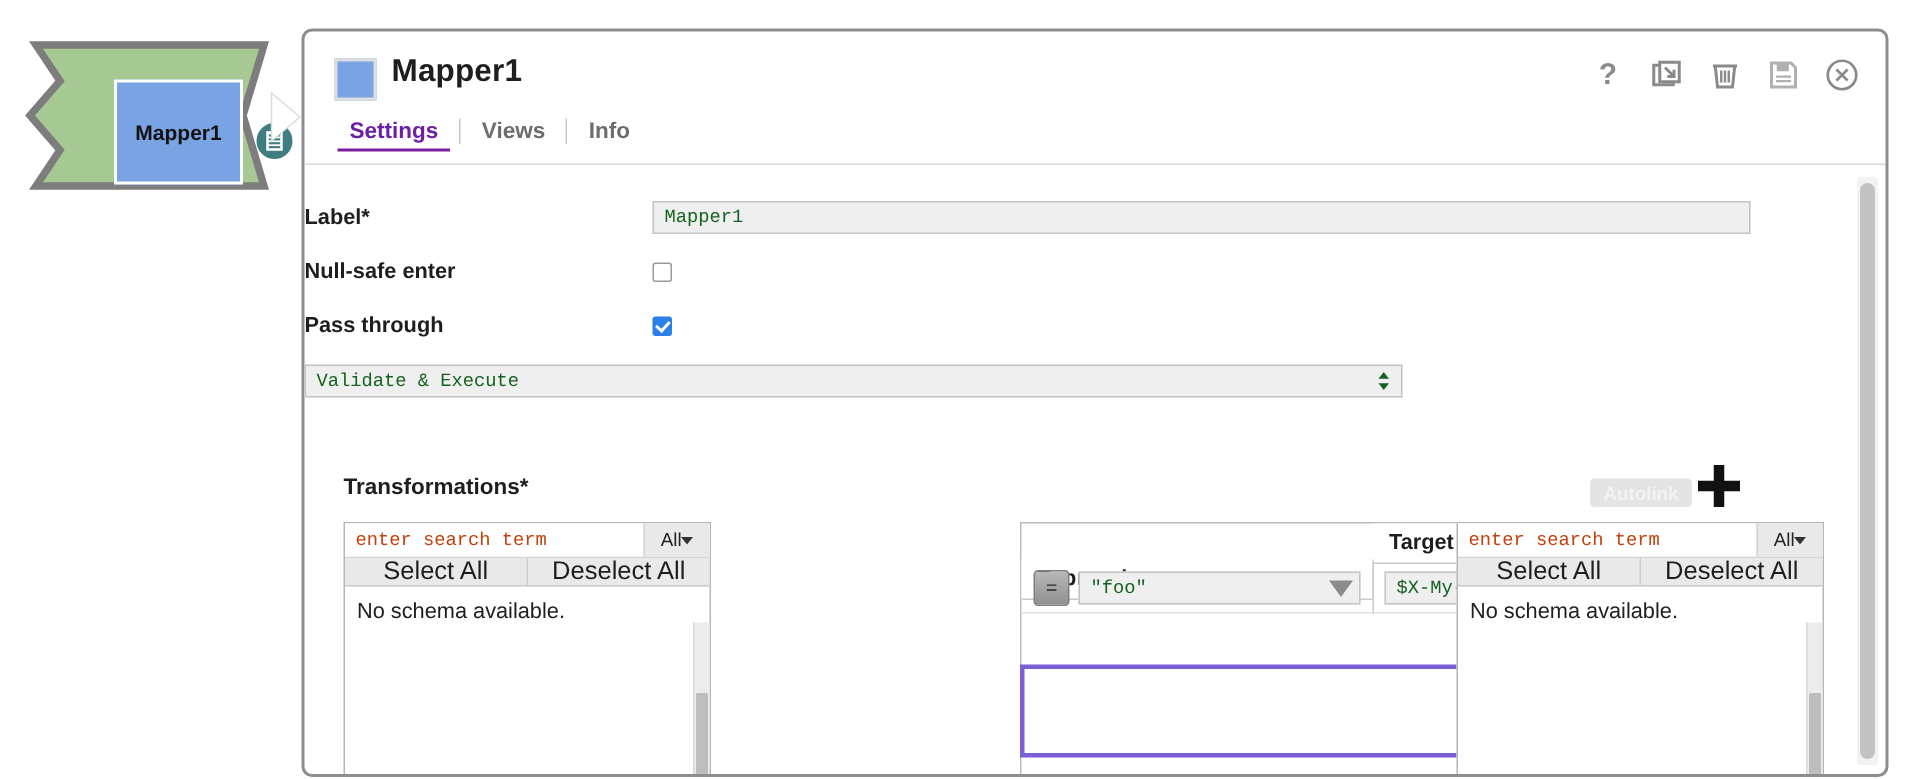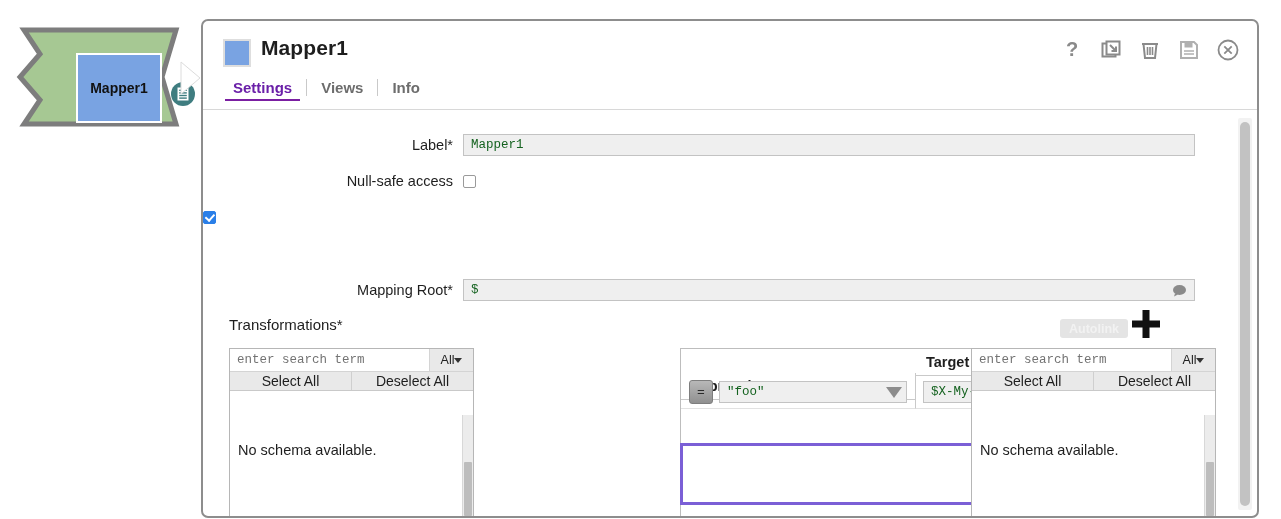--- a/index.html
+++ b/index.html
@@ -60,22 +60,22 @@
   .tab.active:after{
     content:"";position:absolute;left:6px;right:6px;bottom:0;height:2.5px;background:#7b1fa2;
   }
   .tab-sep{width:1px;height:17px;background:#c9c9c9;margin-bottom:6px;}
   #tabs-rule{position:absolute;left:0;right:0;top:88px;height:1px;background:#d8d8d8;}
 
   
   #dialog-body{position:absolute;left:0;top:89px;right:0;bottom:0;}
   .form-row{position:absolute;left:0;right:0;height:26px;display:flex;align-items:center;}
   .form-label{
-    width:260px;text-align:right;padding-right:10px;
-    font-size:14.5px;font-weight:normal;color:#1e1e1e;box-sizing:border-box;
+    width:232px;padding-right:10px;
+    font-size:14.5px;font-weight:bold;color:#1e1e1e;box-sizing:border-box;
   }
   .field{
     background:#efefef;border:1px solid #c3c3c3;height:22px;box-sizing:border-box;
     display:flex;align-items:center;padding:0 7px;
     font-family:"Liberation Mono", monospace;font-size:12.5px;color:#14621f;
   }
   .field.wide{width:732px;}
   .field .spacer{flex:1;}
   .chk{
     width:13px;height:13px;box-sizing:border-box;border:1px solid #9a9a9a;
@@ -85,21 +85,21 @@
     background:#2a7fe8;border-color:#2a7fe8;
     display:flex;align-items:center;justify-content:center;
   }
   .chk.on:after{
     content:"";width:3.5px;height:7px;border:solid #fff;border-width:0 2px 2px 0;
     transform:rotate(42deg);margin-top:-1.5px;
   }
 
   
   #transformations-title{
-    position:absolute;left:26px;top:206px;font-size:15px;font-weight:normal;color:#1e1e1e;
+    position:absolute;left:26px;top:206px;font-size:15px;font-weight:bold;color:#1e1e1e;
   }
   #autolink-btn{
     position:absolute;left:857px;top:209px;width:68px;height:19px;
     background:#e4e4e4;border-radius:3px;
     display:flex;align-items:center;justify-content:center;
     font-size:12.5px;font-weight:bold;color:#f2f2f2;cursor:default;
   }
   #add-row-btn{
     position:absolute;left:928px;top:198px;width:30px;height:32px;cursor:pointer;
   }
@@ -109,36 +109,36 @@
   #panel-input{left:26px;width:245px;height:261px;}
   #panel-target{left:768px;width:245px;height:261px;}
   .panel-head{
     height:25px;background:#f0f0f0;border-bottom:1px solid #c9c9c9;
     display:flex;align-items:center;padding-left:8px;
     font-size:14.5px;font-weight:bold;color:#1e1e1e;box-sizing:border-box;
   }
   .panel-search{height:22px;display:flex;border-bottom:1px solid #d4d4d4;background:#fff;}
   .panel-search .sinput{
     flex:1;display:flex;align-items:center;padding-left:7px;
-    font-family:"Liberation Mono", monospace;font-size:12.5px;color:#737373;
+    font-family:"Liberation Mono", monospace;font-size:12.5px;color:#c2410c;
     background:#fff;cursor:text;
   }
   .panel-search .sall{
     width:43px;display:flex;align-items:center;justify-content:center;gap:0;
     background:#e9e9e9;border-left:1px solid #d4d4d4;
     font-size:12.5px;color:#222;cursor:pointer;
   }
   .caret-dn{width:0;height:0;border-left:4px solid transparent;border-right:4px solid transparent;border-top:5px solid #333;}
   .panel-actions{height:18px;display:flex;background:#e9e9e9;border-bottom:1px solid #c9c9c9;}
   .panel-actions div{
     flex:1;display:flex;align-items:center;justify-content:center;
-    font-size:14px;color:#1e1e1e;cursor:pointer;
+    font-size:17px;color:#1e1e1e;cursor:pointer;
   }
   .panel-actions div:first-child{border-right:1px solid #cfcfcf;}
-  .panel-empty{padding:9px 0 0 8px;font-size:14.5px;color:#1e1e1e;margin-top:42px;}
+  .panel-empty{padding:9px 0 0 8px;font-size:14.5px;color:#1e1e1e;}
 
   
   .pscroll{position:absolute;right:0;top:66px;bottom:0;width:11px;background:#ececec;border-left:1px solid #d8d8d8;box-sizing:border-box;cursor:pointer;}
   .pscroll .thumb{position:absolute;left:1px;right:1px;top:47px;height:54px;background:#bdbdbd;border-radius:1px;}
 
   
   #map-table{
     position:absolute;left:477px;top:238px;width:480px;height:261px;
     border:1px solid #bdbdbd;box-sizing:border-box;background:#fff;
   }
@@ -262,42 +262,40 @@
   <div id="dialog-body">
 
     <div class="form-row" style="top:22px;">
       <div class="form-label">Label*</div>
       <div class="field wide">
         <span>Mapper1</span>
       </div>
     </div>
 
     <div class="form-row" style="top:58px;">
-      <div class="form-label">Null-safe access</div>
+      <div class="form-label">Null-safe enter</div>
       <div class="chk"></div>
     </div>
 
     <div class="form-row" style="top:94px;">
+      <div class="form-label">Pass through</div>
       <div class="chk on"></div>
     </div>
 
     <div class="form-row" style="top:131px;">
-    </div>
-
-    <div class="form-row" style="top:167px;">
-      <div class="form-label">Mapping Root*</div>
       <div class="field wide">
-        <span>$</span>
+        <span>Validate &amp; Execute</span>
         <span class="spacer"></span>
-        <svg width="15" height="13" viewBox="0 0 15 13">
-          <ellipse cx="7.5" cy="6" rx="6.5" ry="5" fill="#8a8a8a"></ellipse>
-          <path d="M3,9.5 L2,12.5 L6,10.5 Z" fill="#8a8a8a"></path>
-        </svg>
-      </div>
-    </div>
+        <svg width="9" height="14" viewBox="0 0 9 14">
+          <path d="M4.5,1 L8,5.5 L1,5.5 Z" fill="#14621f"></path>
+          <path d="M4.5,13 L8,8.5 L1,8.5 Z" fill="#14621f"></path>
+        </svg>
+      </div>
+    </div>
+
 
     <div id="transformations-title">Transformations*</div>
     <div id="autolink-btn">Autolink</div>
     <svg id="add-row-btn" viewBox="0 0 30 32">
       <rect x="11.5" y="2" width="7" height="28" fill="#111"></rect>
       <rect x="1" y="12.5" width="28" height="7" fill="#111"></rect>
     </svg>
 
     <div class="panel" id="panel-input">
       <div class="panel-search">

